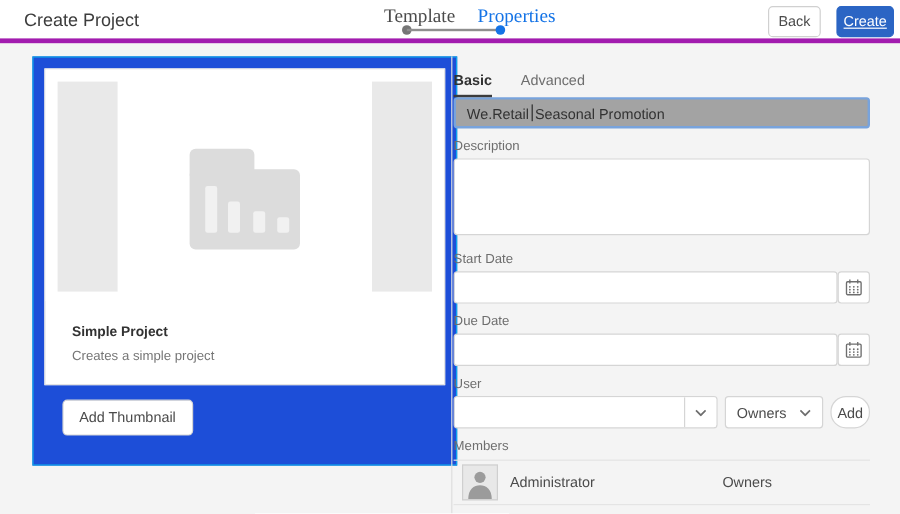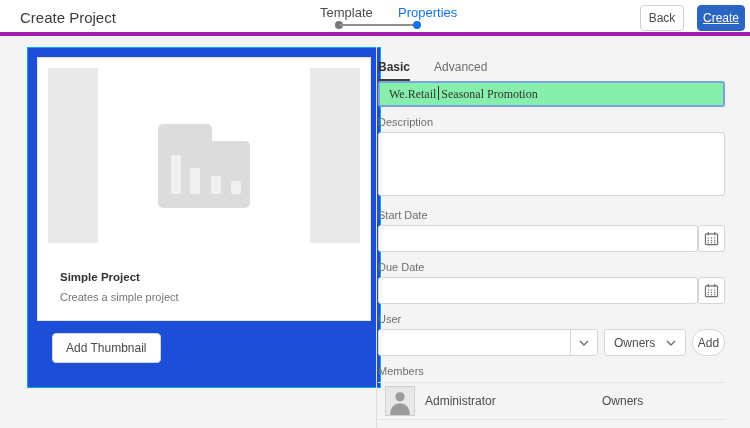--- a/index.html
+++ b/index.html
@@ -6,21 +6,21 @@
   html,body { background:#fff; }
   body { font-family:"Liberation Sans","DejaVu Sans",sans-serif; color:#323232; }
   .screen { position:relative; width:750px; height:428px; background:#f4f4f4; overflow:hidden; }
 
   
   .header { position:absolute; top:0; left:0; width:750px; height:36px; background:#fff;
             border-bottom:4px solid #a21caf; z-index:5; }
   .page-title { position:absolute; left:20px; top:0; line-height:35px; font-size:15px; color:#3c3c3c; }
 
   .stepper { position:absolute; left:310px; top:4px; width:145px; height:28px; }
-  .step-label { position:absolute; top:1px; font-size:13px; color:#4b4b4b; }
+  .step-label { position:absolute; top:1px; font-size:16px; color:#4b4b4b;font-family:Liberation Serif, serif; }
   .step-label.current { color:var(--accent,#1473E6); }
   .step-dot { position:absolute; top:17px; width:8px; height:8px; border-radius:50%; background:#767676; }
   .step-dot.current { background:var(--accent,#1473E6); }
   .step-line { position:absolute; top:20px; left:29px; width:77px; height:2px; background:#8e8e8e; }
 
   .hdr-btn { position:absolute; top:5px; height:26px; border-radius:4px; font-size:12px;
              display:flex; align-items:center; justify-content:center; cursor:pointer;
              font-family:inherit; }
   .btn-back { left:640px; width:44px; background:#fff; border:1px solid #d0d0d0; color:#4b4b4b; }
   .btn-create { left:697px; width:48px; background:var(--create,#2B65C4); border:1px solid var(--create,#2B65C4); color:#fff;text-decoration:underline; }
@@ -49,22 +49,22 @@
   .v-divider { position:absolute; left:376px; top:47px; width:1px; height:381px; background:#dedede; }
   .form-panel { position:absolute; left:378px; top:47px; width:347px; }
 
   .tabs { padding-top:13px; display:flex; gap:24px; }
   .tab { font-size:12px; color:#6e6e6e; padding-bottom:5px; cursor:pointer; }
   .tab.active { color:#323232; font-weight:bold; border-bottom:2px solid #3c3c3c; }
 
   .fld-label { font-size:11px; color:#6e6e6e; margin:9px 0 4px 0; }
   .tabs + .fld-label { margin-top:7px; }
 
-  .text-input { width:347px; height:27px; background:#86efac; border:1px solid #d5d5d5; border-radius:3px;
-                font-size:12px; color:#323232; padding:0 10px; font-family:Liberation Serif, serif; display:flex; align-items:center; }
+  .text-input { width:347px; height:27px; background:#a3a3a3; border:1px solid #d5d5d5; border-radius:3px;
+                font-size:12px; color:#323232; padding:0 10px; font-family:Liberation Sans, sans-serif; display:flex; align-items:center; }
   .title-input { height:26px; border:2px solid var(--focus,#78A3DC); padding:0 9px; }
   .caret { display:inline-block; width:1px; height:14px; background:#2c2c2c; margin:0 2px 0 2px; vertical-align:-2px; }
 
   .desc-area { width:347px; height:64px; background:#fff; border:1px solid #d5d5d5; border-radius:3px;
                resize:none; font-family:inherit; font-size:12px; padding:6px 10px; color:#323232; }
 
   .date-row { position:relative; width:347px; height:27px; }
   .date-input { width:320px; height:27px; background:#fff; border:1px solid #d5d5d5; border-radius:3px;
                 font-size:12px; padding:0 10px; font-family:inherit; color:#323232; }
   .cal-btn { position:absolute; right:0; top:0; width:27px; height:27px; background:#fff;

